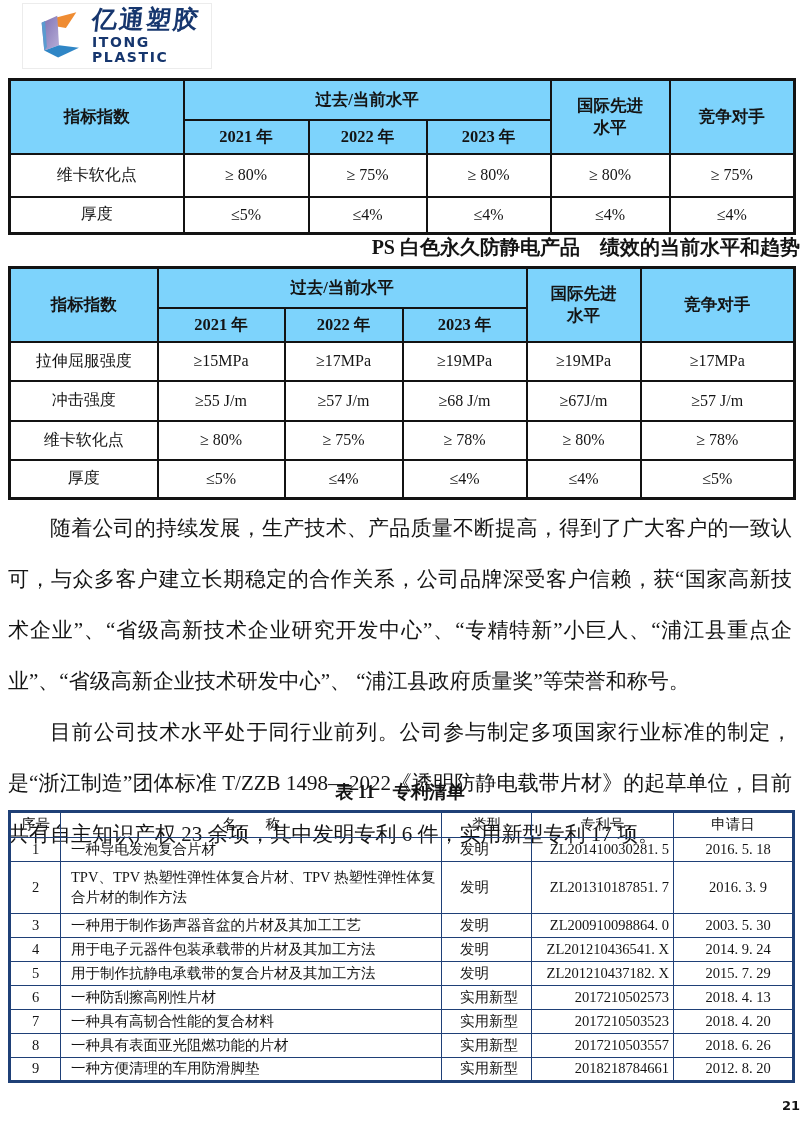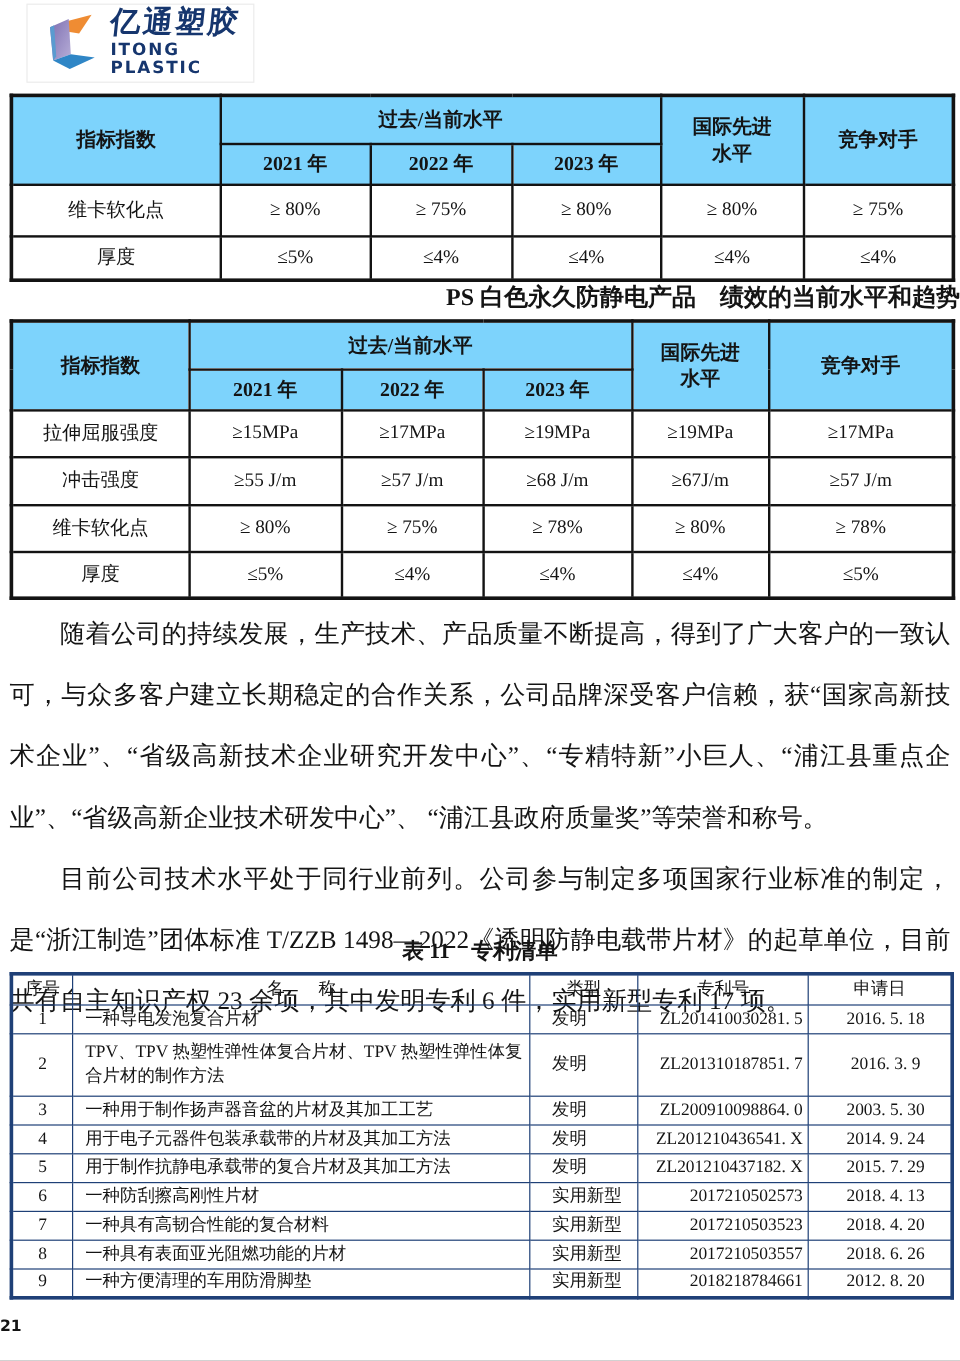--- a/index.html
+++ b/index.html
@@ -36,21 +36,21 @@
   .pat tr{height:24px;}
   .pat tr.hrow{height:26px;}
   .pat tr.dbl{height:52px;}
   .pat td.c-no{text-align:center;padding:1px 0;}
   .pat td.c-name{text-align:left;padding-left:10px;}
   .pat td.c-type{text-align:left;padding-left:18px;}
   .pat td.c-num{text-align:right;}
   .pat td.c-date{text-align:center;padding-left:14px;}
   .pat tr.hrow td{text-align:center;padding:1px 0;}
 
-  .pageno{position:absolute;top:1098px;left:0;right:0;text-align:left;
+  .pageno{position:absolute;top:1098px;left:0;right:0;text-align:right;
           font-family:"DejaVu Sans",sans-serif;font-size:13px;font-weight:bold;}
 </style>
 </head>
 <body>
 
 <div class="page">
 
   <div class="logo">
     <span>
       <svg width="52" height="56" viewBox="0 0 60 62">

